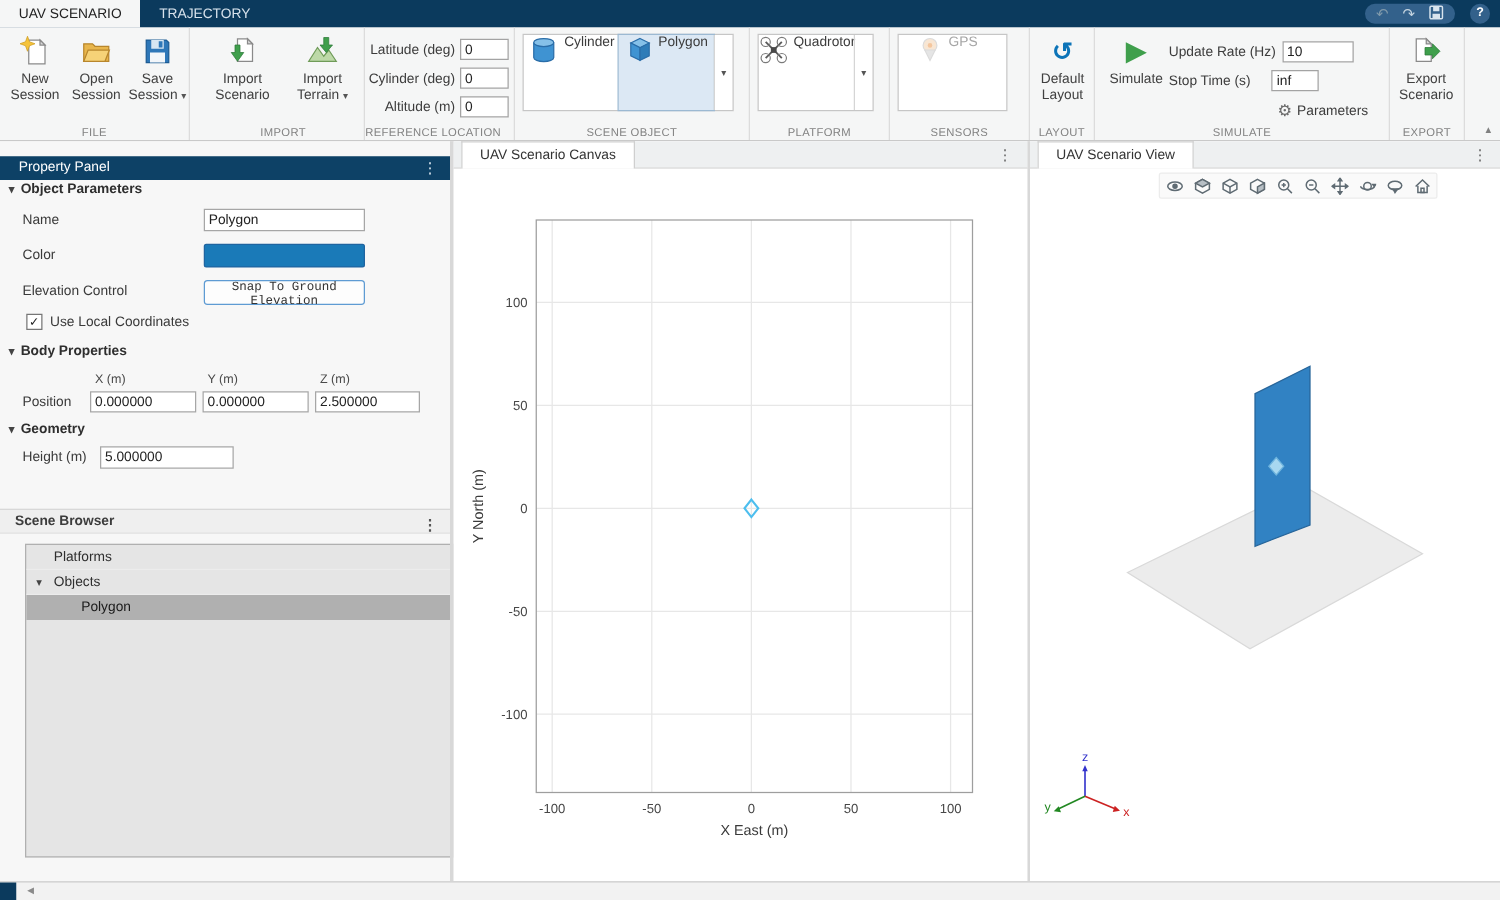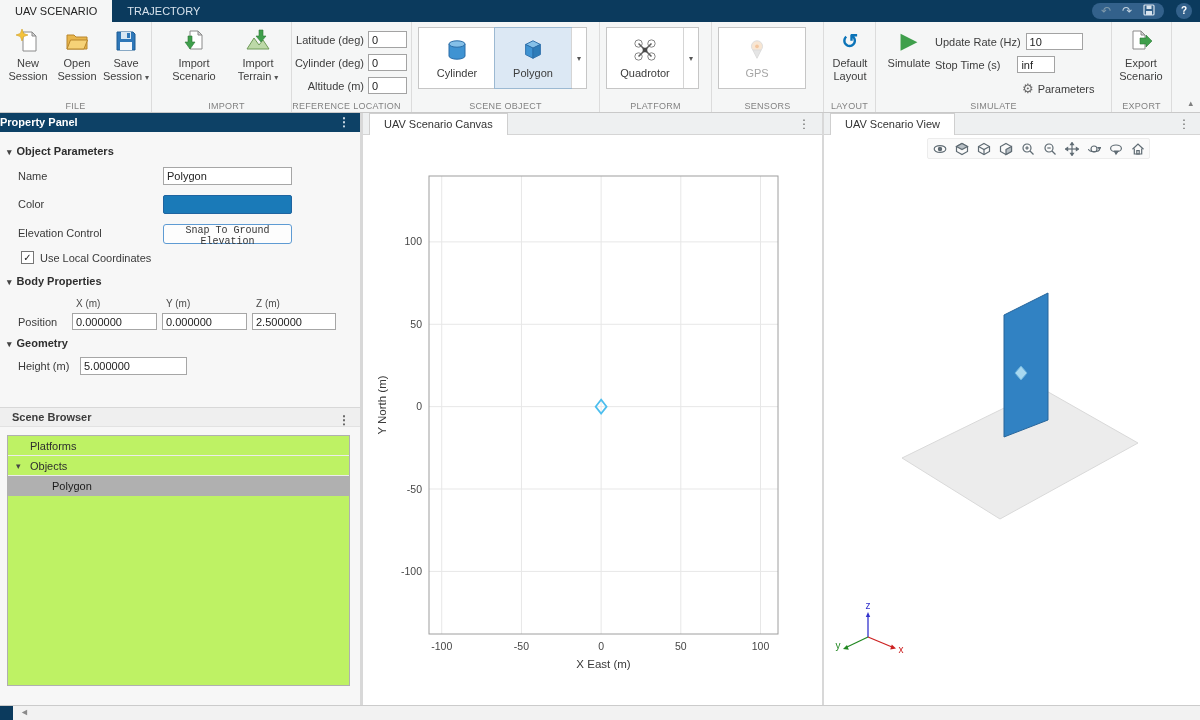--- a/index.html
+++ b/index.html
@@ -22,46 +22,46 @@
   .rsec{position:absolute;top:0;height:90px;border-right:1px solid #dcdcdc}
   .sec-label{position:absolute;bottom:1px;left:0;right:0;text-align:center;font-size:9px;color:#828282;letter-spacing:.3px;white-space:nowrap;overflow:hidden}
   .rbtn{position:absolute;top:5px;width:48px;display:flex;flex-direction:column;align-items:center;gap:2px;cursor:pointer;text-align:center}
   .rbtn .ricon{height:28px;display:flex;align-items:center;justify-content:center}
   .rlabel{font-size:11px;line-height:1.18;color:#404040}
   .caret{font-size:8px;color:#555}
   .rfield{position:absolute;display:flex;align-items:center}
   .rfield label{display:inline-block;text-align:right;color:#3c3c3c;white-space:nowrap}
   input.tbox{border:1px solid #a3a3a3;background:#fff;height:17px;font-family:inherit;font-size:11px;padding:0 3px;color:#222}
   .gallery{position:absolute;top:5px;background:#fff;border:1px solid #c6c6c6;height:62px;display:flex}
-  .gtile{width:76px;display:flex;flex-direction:column;align-items:center;justify-content:center;gap:3px;font-size:11px;color:#3c3c3c;cursor:pointer}
+  .gtile{width:76px;display:flex;justify-content:center;gap:3px;font-size:11px;color:#3c3c3c;cursor:pointer}
   .gtile.selected{background:#dce8f4;outline:1px solid #9cb9d2}
   .gcaret{width:15px;border-left:1px solid #d5d5d5;display:flex;align-items:center;justify-content:center;cursor:pointer}
   .gallery.disabled .gtile{color:#a6a6a6;cursor:default}
   .gallery.disabled svg{opacity:.45}
   #collapse-ribbon{position:absolute;right:7px;bottom:4px;color:#808080;font-size:9px;cursor:pointer}
 
   
   #left-panel{position:absolute;left:0;top:113px;width:360px;height:592px;background:#f7f7f7}
   .vsplit{position:absolute;top:113px;height:592px;background:#d8d8d8}
-  #prop-header{position:absolute;left:0;top:0;width:360px;height:19px;background:#0d4166;color:#fff;font-weight:bold;line-height:19px;padding-left:0}
+  #prop-header{position:absolute;left:0;top:12px;width:360px;height:19px;background:#0d4166;color:#fff;font-weight:normal;line-height:19px;padding-left:15px}
   .dots{position:absolute;right:10px;top:0;font-size:12px;cursor:pointer}
   #prop-header .dots{color:#dfe9f2}
   #prop-body{position:absolute;left:0;top:19px;width:324px;height:275px}
   .sect-head{position:absolute;left:7px;font-weight:bold;color:#2e2e2e}
   .sect-head .arr{font-size:9px;color:#444;margin-right:5px}
   .plabel{position:absolute;color:#3a3a3a}
   input.pbox{position:absolute;border:1px solid #a6a6a6;background:#fff;font-family:inherit;font-size:11px;padding:0 3px;color:#222}
   #color-swatch{position:absolute;left:163px;top:63px;width:129px;height:19px;background:#1a7ab8;border:1px solid #1f64a0;border-radius:2px;cursor:pointer}
   #snap-btn{position:absolute;left:163px;top:92px;width:129px;height:20px;background:#fdfdfd;border:1px solid #5e9bd3;border-radius:3px;font-size:10px;color:#333;font-family:Liberation Mono, monospace;cursor:pointer}
   .cb{position:absolute;left:21px;top:119px;width:13px;height:13px;border:1px solid #767676;background:#fff;display:flex;align-items:center;justify-content:center;font-size:10px;color:#1a1a1a;cursor:pointer}
   .colhead{position:absolute;font-size:10px;color:#4a4a4a}
 
   #sb-header{position:absolute;left:0;top:294px;width:360px;height:20px;background:#efefef;border-top:1px solid #d8d8d8;border-bottom:1px solid #e2e2e2;font-weight:bold;color:#3c3c3c;line-height:19px;padding-left:12px}
   #sb-header .dots{color:#555;top:3px}
-  #tree-box{position:absolute;left:7px;top:322px;width:343px;height:251px;background:#bef264;border:1px solid #b0b0b0;overflow:hidden}
+  #tree-box{position:absolute;left:20px;top:322px;width:343px;height:251px;background:#e5e5e5;border:1px solid #b0b0b0;overflow:hidden}
   .trow{height:20px;line-height:20px;border-bottom:1px solid #ececec;color:#2e2e2e;cursor:pointer;position:relative}
   .trow .arr{position:absolute;left:8px;font-size:9px;color:#444}
   .trow.selected{background:#b0b0b0;border-bottom:none;color:#1a1a1a}
 
   .doc-panel{position:absolute;top:113px;height:592px;background:#fff}
   .tabbar{position:absolute;left:0;top:0;right:0;height:22px;background:#eef0f1;border-bottom:1px solid #d5d5d5}
   .doctab{position:absolute;left:6px;top:0;height:22px;line-height:21px;padding:0 14px;background:#fff;border:1px solid #cfcfcf;border-bottom:none;color:#333;cursor:pointer}
   .tabbar .dots{color:#666;top:4px}
   .panel-content{position:absolute;left:0;top:22px;right:0;bottom:0;background:#fff}
 

